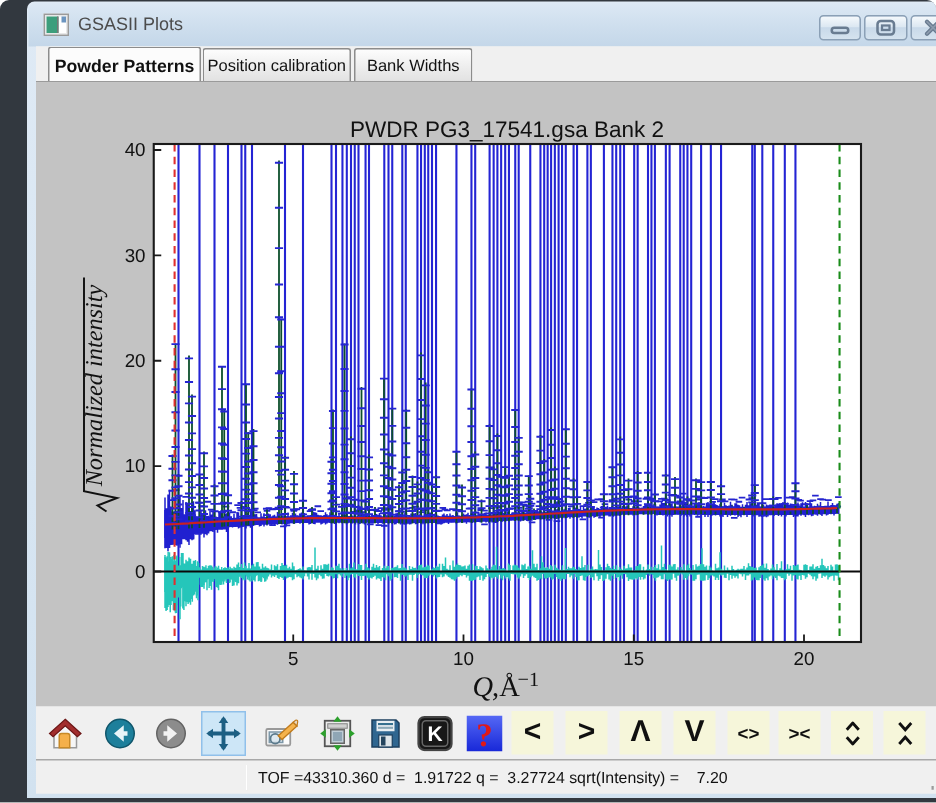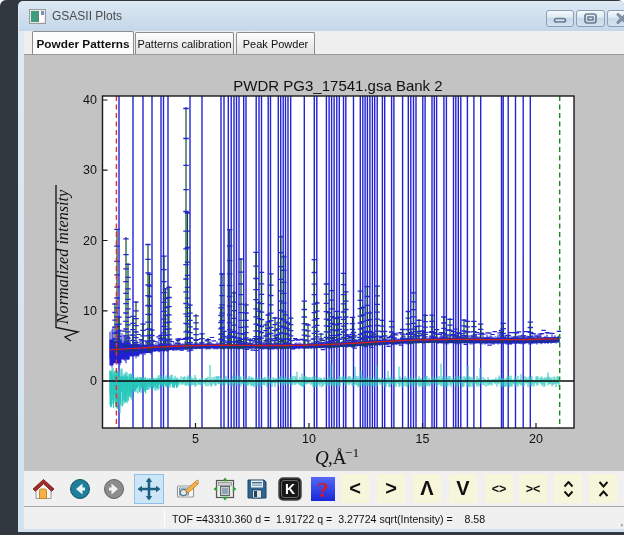--- a/index.html
+++ b/index.html
@@ -75,22 +75,22 @@
     <div class="wbtn" id="bcls">
           <svg width="28" height="15">
             <path d="M10 3.5 L18 11.5 M18 3.5 L10 11.5" fill="none" stroke="#697c91" stroke-width="2.8" stroke-linecap="round"></path>
             <path d="M10 3.5 L18 11.5 M18 3.5 L10 11.5" fill="none" stroke="#8d9cae" stroke-width="1.1" stroke-linecap="round"></path>
           </svg>
         </div>
   </div>
   <div id="client">
     <div id="tabs">
       <div class="tab sel" style="left:8px;width:102px;">Powder Patterns</div>
-      <div class="tab" style="left:111px;width:99px;">Patterns calibration</div>
-      <div class="tab" style="left:212px;width:79px;">Peak Powder</div>
+      <div class="tab" style="left:111px;width:99px;">Position calibration</div>
+      <div class="tab" style="left:212px;width:79px;">Bank Widths</div>
     </div>
     <div id="tabline"></div>
     <div id="fig">
       <svg width="624" height="480" viewBox="0 0 624 480">
       <rect x="84.5" y="95" width="471.5" height="332" fill="#ffffff"></rect>
 <path d="M101.0 95V427M115.0 95V427M125.0 95V427M134.0 95V427M143.0 95V427M145.5 95V427M150.0 95V427M172.0 95V427M184.0 95V427M203.0 95V427M206.0 95V427M210.3 95V427M213.2 95V427M216.0 95V427M218.5 95V427M221.0 95V427M225.7 95V427M228.0 95V427M238.2 95V427M241.0 95V427M243.5 95V427M250.2 95V427M252.5 95V427M260.3 95V427M262.7 95V427M265.2 95V427M267.5 95V427M270.0 95V427M272.7 95V427M286.3 95V427M296.3 95V427M298.8 95V427M308.4 95V427M311.1 95V427M313.6 95V427M316.1 95V427M318.8 95V427M321.3 95V427M325.5 95V427M327.8 95V427M335.5 95V427M342.3 95V427M344.8 95V427M347.1 95V427M349.4 95V427M351.9 95V427M354.4 95V427M356.7 95V427M359.2 95V427M364.4 95V427M366.7 95V427M373.6 95V427M375.9 95V427M384.6 95V427M390.3 95V427M392.8 95V427M395.5 95V427M398.0 95V427M404.8 95V427M407.1 95V427M414.0 95V427M416.3 95V427M418.6 95V427M425.9 95V427M428.4 95V427M435.5 95V427M437.8 95V427M440.3 95V427M442.8 95V427M449.4 95V427M455.9 95V427M462.7 95V427M483.5 95V427M485.2 95V427M490.2 95V427M497.5 95V427M505.2 95V427M512.3 95V427" stroke="#2424d4" stroke-width="1.4" fill="none"></path>
 <path d="M92.0 330.7V357.6M93.0 337.9V360.3M94.0 328.6V366.5M95.0 325.5V358.3M96.0 336.7V356.4M97.0 340.2V362.0M98.0 343.5V358.3M99.0 332.6V362.4M100.0 340.0V362.9M101.0 329.7V355.8M102.0 329.7V364.1M103.0 337.7V357.5M104.0 332.3V356.9M105.0 343.6V354.6M106.0 333.7V359.2M107.0 334.1V360.2M108.0 337.6V362.4M109.0 339.6V358.5M110.0 333.7V359.1M111.0 333.2V358.6M112.0 339.1V352.1M113.0 343.4V353.6M114.0 344.7V353.2M115.0 344.4V353.4M116.0 339.5V353.9M117.0 341.8V352.8M118.0 342.7V357.4M119.0 339.2V355.2M120.0 343.5V355.9M121.0 343.5V353.7M122.0 339.2V353.1M123.0 342.0V353.2M124.0 340.1V353.6M125.0 344.0V350.2M126.0 343.4V351.2M127.0 344.0V354.1M128.0 339.6V351.3M129.0 341.0V351.6M130.0 339.3V351.8M131.0 343.4V350.8M132.0 341.5V350.8M133.0 341.2V353.6M134.0 342.4V350.5M135.0 340.7V350.4M136.0 345.0V348.9M137.0 344.8V350.7M138.0 341.5V350.0M139.0 344.9V349.8M140.0 340.4V350.2M141.0 340.5V351.3M142.0 345.0V350.8M143.0 341.8V350.1M144.0 343.7V350.4M145.0 344.4V349.7M146.0 342.7V351.3M147.0 340.7V349.0M148.0 342.4V348.7M149.0 340.4V350.9M150.0 343.3V350.1M151.0 341.7V348.5M152.0 341.8V349.1M153.0 341.7V349.0M154.0 344.8V348.4M155.0 344.6V350.0M156.0 341.2V349.7M157.0 343.4V347.5M158.0 341.1V350.0M159.0 344.2V348.7M160.0 344.2V349.4M161.0 341.4V347.6M162.0 342.5V348.7M163.0 343.3V349.6M164.0 342.7V347.7M165.0 342.2V349.1M166.0 343.5V347.9M167.0 340.3V348.8M168.0 342.5V348.4M169.0 343.7V347.6M170.0 342.8V348.6M171.0 343.2V347.5M172.0 343.8V348.6M173.0 343.2V349.4M174.0 340.6V347.0M175.0 343.4V348.2M176.0 343.4V346.9M177.0 340.9V347.9M178.0 342.5V348.4M179.0 341.3V347.0M180.0 343.7V347.5M181.0 342.6V347.6M182.0 341.5V348.1M183.0 340.6V346.7M184.0 342.6V347.2M185.0 341.0V347.0M186.0 343.3V347.4M187.0 342.5V347.0M188.0 343.1V348.6M189.0 342.4V348.4M190.0 342.0V346.4M191.0 340.4V348.3M192.0 340.5V348.5M193.0 340.9V346.7M194.0 342.2V346.8M195.0 342.5V346.4M196.0 342.5V348.6M197.0 342.9V348.1M198.0 342.3V347.3M199.0 340.5V348.6M200.0 341.9V348.0M201.0 343.3V346.9M202.0 340.5V347.6M203.0 341.9V348.0M204.0 343.6V347.6M205.0 342.1V348.3M206.0 343.3V348.5M207.0 343.5V346.7M208.0 341.7V347.8M209.0 343.0V346.5M210.0 340.7V346.8M211.0 341.8V347.7M212.0 342.4V347.6M213.0 342.0V348.5M214.0 343.1V347.9M215.0 343.0V347.2M216.0 341.5V347.0M217.0 342.7V348.0M218.0 343.6V347.3M219.0 340.4V348.6M220.0 343.6V346.8M221.0 342.9V348.5M222.0 340.8V348.4M223.0 342.6V346.6M224.0 341.0V348.0M225.0 341.8V348.7M226.0 341.6V346.3M227.0 341.1V347.0M228.0 341.6V348.6M229.0 343.4V346.6M230.0 343.5V347.6M231.0 343.0V347.8M232.0 341.4V346.8M233.0 341.7V347.0M234.0 342.2V348.5M235.0 341.0V346.6M236.0 342.5V347.0M237.0 344.0V348.2M238.0 341.8V347.0M239.0 341.4V347.7M240.0 342.5V346.4M241.0 343.7V348.5M242.0 340.9V347.7M243.0 341.1V347.8M244.0 343.5V346.7M245.0 342.9V348.6M246.0 341.2V348.5M247.0 340.9V346.9M248.0 343.2V346.7M249.0 341.3V348.6M250.0 342.6V347.9M251.0 343.5V348.7M252.0 341.0V348.8M253.0 341.2V348.6M254.0 344.0V348.2M255.0 342.9V348.7M256.0 341.3V348.5M257.0 341.2V347.1M258.0 341.3V346.7M259.0 341.0V348.5M260.0 343.3V348.4M261.0 342.4V347.2M262.0 341.3V347.0M263.0 344.0V346.9M264.0 342.9V348.5M265.0 340.7V347.1M266.0 341.8V347.4M267.0 340.6V347.7M268.0 340.7V346.7M269.0 340.6V346.8M270.0 340.7V347.0M271.0 343.6V347.4M272.0 341.4V347.1M273.0 341.9V347.6M274.0 342.6V347.7M275.0 343.1V348.1M276.0 343.9V348.6M277.0 342.0V348.1M278.0 341.3V347.9M279.0 342.6V346.5M280.0 341.6V347.1M281.0 342.8V348.3M282.0 341.3V347.0M283.0 342.7V347.2M284.0 342.4V346.9M285.0 343.3V347.2M286.0 340.5V347.8M287.0 340.6V347.6M288.0 342.7V347.4M289.0 343.7V346.8M290.0 342.2V347.5M291.0 341.4V347.2M292.0 342.1V346.5M293.0 341.9V348.2M294.0 340.8V346.4M295.0 343.2V347.2M296.0 341.3V346.7M297.0 340.6V347.7M298.0 341.1V346.4M299.0 342.7V345.9M300.0 342.5V346.9M301.0 340.4V345.9M302.0 341.9V347.2M303.0 342.6V347.3M304.0 341.5V346.2M305.0 340.9V345.6M306.0 340.6V347.4M307.0 342.8V346.5M308.0 342.5V347.8M309.0 341.2V345.6M310.0 342.1V347.4M311.0 341.4V347.3M312.0 340.6V347.7M313.0 340.8V347.6M314.0 339.7V346.7M315.0 340.3V346.4M316.0 339.9V346.5M317.0 339.6V346.9M318.0 341.0V345.7M319.0 341.7V346.5M320.0 339.9V346.2M321.0 340.3V345.6M322.0 342.2V345.5M323.0 341.5V345.6M324.0 340.5V345.1M325.0 341.5V346.4M326.0 339.8V344.8M327.0 340.8V345.9M328.0 340.7V345.0M329.0 340.6V346.7M330.0 340.0V346.1M331.0 339.0V346.2M332.0 340.6V344.3M333.0 340.7V346.1M334.0 338.9V346.5M335.0 340.3V346.0M336.0 339.8V345.6M337.0 340.9V344.6M338.0 340.1V344.1M339.0 340.4V345.6M340.0 340.1V344.3M341.0 339.8V344.1M342.0 339.2V343.8M343.0 339.9V345.1M344.0 341.2V345.2M345.0 340.7V344.7M346.0 341.0V344.4M347.0 340.3V344.3M348.0 338.4V344.3M349.0 338.3V345.4M350.0 340.0V343.5M351.0 340.8V344.5M352.0 337.3V344.0M353.0 338.5V345.0M354.0 338.4V344.9M355.0 337.3V343.5M356.0 340.5V343.3M357.0 340.1V344.5M358.0 338.5V343.4M359.0 338.0V344.6M360.0 339.8V344.2M361.0 337.7V343.0M362.0 337.4V344.9M363.0 339.8V342.6M364.0 339.0V344.1M365.0 336.7V343.4M366.0 337.5V342.6M367.0 337.5V343.9M368.0 339.5V344.1M369.0 336.9V343.7M370.0 339.4V344.6M371.0 337.0V343.0M372.0 338.2V343.0M373.0 337.9V342.9M374.0 336.6V344.0M375.0 339.2V344.2M376.0 337.3V343.9M377.0 337.0V342.9M378.0 336.8V344.1M379.0 338.4V343.7M380.0 337.4V342.9M381.0 337.7V343.4M382.0 338.3V343.6M383.0 336.3V341.8M384.0 336.0V342.1M385.0 337.4V342.9M386.0 337.7V341.5M387.0 336.0V341.8M388.0 338.2V343.3M389.0 337.7V343.4M390.0 336.4V341.9M391.0 338.8V343.5M392.0 338.5V342.9M393.0 337.0V343.0M394.0 336.3V342.7M395.0 337.0V343.0M396.0 338.3V341.6M397.0 336.2V341.7M398.0 336.5V342.1M399.0 336.7V342.0M400.0 335.9V341.7M401.0 336.0V341.5M402.0 337.6V341.1M403.0 337.7V341.1M404.0 336.5V342.6M405.0 337.7V341.3M406.0 336.6V342.5M407.0 334.9V342.0M408.0 337.3V340.9M409.0 337.6V341.2M410.0 337.6V340.7M411.0 336.4V341.3M412.0 334.8V341.9M413.0 335.7V340.9M414.0 335.1V341.7M415.0 335.1V341.9M416.0 336.5V341.6M417.0 337.5V340.6M418.0 334.8V341.6M419.0 335.2V341.4M420.0 337.5V342.7M421.0 337.6V341.2M422.0 335.3V341.7M423.0 333.4V341.1M424.0 334.4V342.6M425.0 334.3V341.4M426.0 335.5V342.1M427.0 335.8V343.3M428.0 333.4V341.6M429.0 335.0V342.5M430.0 334.5V343.5M431.0 336.8V341.3M432.0 334.8V341.2M433.0 336.9V340.9M434.0 337.7V342.0M435.0 335.1V341.5M436.0 336.7V342.8M437.0 334.6V342.0M438.0 334.7V343.4M439.0 334.2V342.5M440.0 334.8V343.5M441.0 335.8V342.3M442.0 334.8V343.4M443.0 334.1V340.9M444.0 336.9V341.6M445.0 334.4V342.4M446.0 336.4V341.0M447.0 334.7V342.8M448.0 333.6V342.2M449.0 335.5V340.9M450.0 337.5V342.0M451.0 336.3V341.4M452.0 337.3V343.6M453.0 334.1V342.4M454.0 333.6V343.7M455.0 334.8V341.5M456.0 337.5V343.0M457.0 335.7V342.7M458.0 333.7V341.3M459.0 335.2V342.6M460.0 335.6V341.0M461.0 336.2V341.8M462.0 334.8V343.3M463.0 336.3V342.8M464.0 336.5V343.6M465.0 334.2V342.4M466.0 335.8V341.7M467.0 336.4V343.7M468.0 336.0V342.3M469.0 333.5V342.8M470.0 335.5V342.1M471.0 337.0V341.9M472.0 334.5V342.7M473.0 334.5V341.4M474.0 335.5V343.6M475.0 335.9V342.9M476.0 337.3V343.8M477.0 335.2V341.6M478.0 337.2V342.5M479.0 335.5V341.1M480.0 333.6V343.6M481.0 335.9V341.2M482.0 334.3V342.4M483.0 334.8V342.4M484.0 336.7V343.4M485.0 333.6V341.6M486.0 335.5V342.0M487.0 333.9V342.4M488.0 334.1V343.5M489.0 336.7V343.3M490.0 336.1V343.7M491.0 335.7V343.4M492.0 336.7V341.8M493.0 335.3V343.9M494.0 335.8V341.3M495.0 335.5V341.9M496.0 335.5V342.5M497.0 335.9V341.8M498.0 337.1V343.0M499.0 335.4V341.6M500.0 334.5V341.0M501.0 334.6V343.0M502.0 334.3V342.0M503.0 335.0V343.3M504.0 333.6V342.3M505.0 337.7V342.3M506.0 335.2V343.4M507.0 334.0V342.1M508.0 335.5V342.2M509.0 334.6V342.0M510.0 334.9V341.2M511.0 335.7V343.7M512.0 336.3V342.8M513.0 334.9V343.3M514.0 334.0V343.3M515.0 336.0V341.6M516.0 334.5V342.9M517.0 333.8V340.8M518.0 337.3V342.5M519.0 333.6V343.6M520.0 334.3V341.9M521.0 337.1V342.5M522.0 333.7V341.9M523.0 334.5V343.2M524.0 337.3V342.9M525.0 336.2V341.6M526.0 336.8V342.0M527.0 334.9V342.8M528.0 336.6V340.6M529.0 333.6V342.2M530.0 336.3V343.0M531.0 336.7V341.7M532.0 336.1V341.0M533.0 337.2V342.6M534.0 333.3V342.2M535.0 336.5V341.5M536.0 335.6V341.9M537.0 334.3V341.3M538.0 335.9V342.6M539.0 336.1V341.1M540.0 334.9V340.7M541.0 334.4V341.6" stroke="#1e1ecb" stroke-width="1.0" fill="none"></path>
 <path d="M92.0 339.0V364.5M93.0 338.9V364.4M94.0 338.9V364.4M95.0 338.8V364.3M96.0 340.1V362.3M97.0 340.0V362.2M98.0 340.0V362.2M99.0 339.9V362.1M100.0 339.9V362.1M101.0 339.8V362.0M102.0 339.8V361.9M103.0 339.7V361.9M104.0 341.9V358.5M105.0 341.8V358.5M106.0 341.8V358.4M107.0 341.7V358.4M108.0 341.7V358.3M109.0 341.6V358.2M110.0 341.5V358.2M111.0 341.5V358.1M112.0 343.4V355.1M113.0 343.4V355.0M114.0 343.3V355.0M115.0 343.3V354.9M116.0 343.2V354.9M117.0 343.2V354.8M118.0 343.1V354.7M119.0 343.0V354.7M120.0 343.0V354.6M121.0 342.9V354.6M122.0 344.2V352.5M123.0 344.1V352.5M124.0 344.1V352.4M125.0 344.0V352.3M126.0 344.0V352.3M127.0 343.9V352.2M128.0 343.9V352.2M129.0 343.8V352.1M130.0 343.8V352.1M131.0 343.7V352.0M132.0 343.6V352.0M133.0 343.6V351.9M134.0 343.5V351.8M135.0 344.4V350.5M136.0 344.3V350.4M137.0 344.3V350.4M138.0 344.2V350.3M139.0 344.2V350.3M140.0 344.1V350.2M141.0 344.1V350.2M142.0 344.0V350.1M143.0 344.0V350.1M144.0 343.9V350.0M145.0 343.9V350.0M146.0 343.8V349.9M147.0 343.8V349.9M148.0 343.7V349.8M149.0 343.7V349.8M150.0 343.6V349.7M151.0 343.6V349.7M152.0 343.9V349.0M153.0 343.9V349.0M154.0 343.8V349.0M155.0 343.8V348.9M156.0 343.8V348.9M157.0 343.7V348.8M158.0 343.7V348.8M159.0 343.6V348.7M160.0 343.6V348.7M161.0 343.6V348.7M162.0 343.5V348.6M163.0 343.5V348.6M164.0 343.5V348.6M165.0 343.4V348.5M166.0 343.4V348.5M167.0 343.4V348.5M168.0 343.3V348.4M169.0 343.3V348.4M170.0 343.3V348.4M171.0 343.2V348.3M172.0 343.2V348.3M173.0 343.2V348.3M174.0 343.2V348.3M175.0 343.4V347.8M176.0 343.4V347.8M177.0 343.4V347.8M178.0 343.3V347.8M179.0 343.3V347.8M180.0 343.3V347.7M181.0 343.3V347.7M182.0 343.3V347.7M183.0 343.2V347.7M184.0 343.2V347.7M185.0 343.2V347.6M186.0 343.2V347.6M187.0 343.2V347.6M188.0 343.2V347.6M189.0 343.1V347.6M190.0 343.1V347.6M191.0 343.1V347.6M192.0 343.1V347.5M193.0 343.1V347.5M194.0 343.1V347.5M195.0 343.1V347.5M196.0 343.1V347.5M197.0 343.1V347.5M198.0 343.1V347.5M199.0 343.1V347.5M200.0 343.0V347.5M201.0 343.0V347.5M202.0 343.0V347.5M203.0 343.0V347.5M204.0 343.0V347.5M205.0 343.0V347.5M206.0 343.0V347.5M207.0 343.0V347.5M208.0 343.0V347.5M209.0 343.0V347.5M210.0 343.0V347.5M211.0 343.0V347.5M212.0 343.0V347.5M213.0 343.0V347.5M214.0 343.0V347.5M215.0 343.0V347.5M216.0 343.0V347.5M217.0 343.1V347.5M218.0 343.1V347.5M219.0 343.1V347.5M220.0 343.1V347.5M221.0 343.1V347.5M222.0 343.1V347.5M223.0 343.1V347.5M224.0 343.1V347.5M225.0 343.1V347.5M226.0 343.1V347.5M227.0 343.1V347.5M228.0 343.1V347.6M229.0 343.1V347.6M230.0 343.1V347.6M231.0 343.1V347.6M232.0 343.1V347.6M233.0 343.2V347.6M234.0 343.2V347.6M235.0 343.2V347.6M236.0 343.2V347.6M237.0 343.2V347.6M238.0 343.2V347.6M239.0 343.2V347.6M240.0 343.2V347.6M241.0 343.2V347.6M242.0 343.2V347.6M243.0 343.2V347.7M244.0 343.2V347.7M245.0 343.2V347.7M246.0 343.2V347.7M247.0 343.2V347.7M248.0 343.2V347.7M249.0 343.2V347.7M250.0 343.3V347.7M251.0 343.3V347.7M252.0 343.3V347.7M253.0 343.3V347.7M254.0 343.3V347.7M255.0 343.3V347.7M256.0 343.3V347.7M257.0 343.3V347.7M258.0 343.3V347.7M259.0 343.3V347.7M260.0 343.3V347.7M261.0 343.3V347.7M262.0 343.3V347.7M263.0 343.3V347.7M264.0 343.3V347.7M265.0 343.2V347.7M266.0 343.2V347.7M267.0 343.2V347.7M268.0 343.2V347.7M269.0 343.2V347.7M270.0 343.2V347.6M271.0 343.2V347.6M272.0 343.2V347.6M273.0 343.2V347.6M274.0 343.2V347.6M275.0 343.2V347.6M276.0 343.2V347.6M277.0 343.1V347.6M278.0 343.1V347.6M279.0 343.1V347.5M280.0 343.1V347.5M281.0 343.1V347.5M282.0 343.1V347.5M283.0 343.0V347.5M284.0 343.0V347.5M285.0 343.0V347.4M286.0 343.0V347.4M287.0 343.0V347.4M288.0 342.9V347.4M289.0 342.9V347.3M290.0 342.9V347.3M291.0 342.9V347.3M292.0 342.8V347.3M293.0 342.8V347.2M294.0 342.8V347.2M295.0 342.8V347.2M296.0 342.7V347.2M297.0 342.7V347.1M298.0 342.7V347.1M299.0 342.6V347.1M300.0 342.6V347.0M301.0 342.6V347.0M302.0 342.5V347.0M303.0 342.5V346.9M304.0 342.5V346.9M305.0 342.4V346.9M306.0 342.4V346.8M307.0 342.3V346.8M308.0 342.3V346.7M309.0 342.3V346.7M310.0 342.2V346.7M311.0 342.2V346.6M312.0 342.1V346.6M313.0 342.1V346.5M314.0 342.0V346.5M315.0 342.0V346.4M316.0 342.0V346.4M317.0 341.9V346.3M318.0 341.9V346.3M319.0 341.8V346.3M320.0 341.8V346.2M321.0 341.7V346.2M322.0 341.7V346.1M323.0 341.6V346.1M324.0 341.6V346.0M325.0 341.5V346.0M326.0 341.5V345.9M327.0 341.4V345.8M328.0 341.4V345.8M329.0 341.3V345.7M330.0 341.3V345.7M331.0 341.2V345.6M332.0 341.1V345.6M333.0 341.1V345.5M334.0 341.0V345.5M335.0 341.0V345.4M336.0 340.9V345.4M337.0 340.9V345.3M338.0 340.8V345.2M339.0 340.8V345.2M340.0 340.7V345.1M341.0 340.6V345.1M342.0 340.6V345.0M343.0 340.5V345.0M344.0 340.5V344.9M345.0 340.4V344.8M346.0 340.4V344.8M347.0 340.3V344.7M348.0 340.2V344.7M349.0 340.2V344.6M350.0 340.1V344.6M351.0 340.1V344.5M352.0 340.0V344.4M353.0 339.9V344.4M354.0 339.9V344.3M355.0 339.8V344.3M356.0 339.8V344.2M357.0 339.7V344.2M358.0 339.7V344.1M359.0 339.6V344.0M360.0 339.6V344.0M361.0 339.5V343.9M362.0 339.4V343.9M363.0 339.4V343.8M364.0 339.3V343.8M365.0 339.3V343.7M366.0 339.2V343.7M367.0 339.2V343.6M368.0 339.1V343.5M369.0 339.1V343.5M370.0 339.0V343.4M371.0 339.0V343.4M372.0 338.9V343.3M373.0 338.8V343.3M374.0 338.8V343.2M375.0 338.7V343.2M376.0 338.7V343.1M377.0 338.6V343.1M378.0 338.6V343.0M379.0 338.6V343.0M380.0 338.5V342.9M381.0 338.5V342.9M382.0 338.4V342.8M383.0 338.4V342.8M384.0 338.3V342.8M385.0 338.3V342.7M386.0 338.2V342.7M387.0 338.2V342.6M388.0 338.2V342.6M389.0 338.1V342.5M390.0 338.1V342.5M391.0 338.0V342.5M392.0 338.0V342.4M393.0 338.0V342.4M394.0 337.9V342.4M395.0 337.9V342.3M396.0 337.8V342.3M397.0 337.8V342.2M398.0 337.8V342.2M399.0 337.7V342.2M400.0 337.7V342.2M401.0 337.7V342.1M402.0 337.7V342.1M403.0 337.6V342.1M404.0 337.6V342.0M405.0 337.6V342.0M406.0 337.5V342.0M407.0 337.5V342.0M408.0 337.5V341.9M409.0 337.5V341.9M410.0 337.4V341.9M411.0 337.4V341.9M412.0 337.4V341.8M413.0 337.4V341.8M414.0 337.4V341.8M415.0 337.3V341.8M416.0 337.3V341.8M417.0 337.3V341.7M418.0 337.3V341.7M419.0 337.3V341.7M420.0 336.8V342.4M421.0 336.8V342.3M422.0 336.8V342.3M423.0 336.8V342.3M424.0 336.8V342.3M425.0 336.8V342.3M426.0 336.7V342.3M427.0 336.7V342.3M428.0 336.7V342.3M429.0 336.7V342.3M430.0 336.7V342.3M431.0 336.7V342.3M432.0 336.7V342.2M433.0 336.7V342.2M434.0 336.7V342.2M435.0 336.7V342.2M436.0 336.7V342.2M437.0 336.7V342.2M438.0 336.7V342.2M439.0 336.7V342.2M440.0 336.7V342.2M441.0 336.7V342.2M442.0 336.7V342.2M443.0 336.7V342.2M444.0 336.7V342.2M445.0 336.7V342.2M446.0 336.7V342.2M447.0 336.7V342.2M448.0 336.7V342.2M449.0 336.7V342.2M450.0 336.7V342.3M451.0 336.7V342.3M452.0 336.7V342.3M453.0 336.7V342.3M454.0 336.7V342.3M455.0 336.7V342.3M456.0 336.7V342.3M457.0 336.7V342.3M458.0 336.8V342.3M459.0 336.8V342.3M460.0 336.8V342.3M461.0 336.8V342.3M462.0 336.8V342.3M463.0 336.8V342.3M464.0 336.8V342.3M465.0 336.8V342.3M466.0 336.8V342.4M467.0 336.8V342.4M468.0 336.8V342.4M469.0 336.8V342.4M470.0 336.8V342.4M471.0 336.8V342.4M472.0 336.8V342.4M473.0 336.9V342.4M474.0 336.9V342.4M475.0 336.9V342.4M476.0 336.9V342.4M477.0 336.9V342.4M478.0 336.9V342.4M479.0 336.9V342.4M480.0 336.9V342.4M481.0 336.9V342.4M482.0 336.9V342.4M483.0 336.9V342.4M484.0 336.9V342.5M485.0 336.9V342.5M486.0 336.9V342.5M487.0 336.9V342.5M488.0 336.9V342.5M489.0 336.9V342.5M490.0 336.9V342.5M491.0 336.9V342.5M492.0 336.9V342.5M493.0 336.9V342.5M494.0 336.9V342.5M495.0 336.9V342.5M496.0 336.9V342.4M497.0 336.9V342.4M498.0 336.9V342.4M499.0 336.9V342.4M500.0 336.9V342.4M501.0 336.9V342.4M502.0 336.9V342.4M503.0 336.9V342.4M504.0 336.9V342.4M505.0 336.8V342.4M506.0 336.8V342.4M507.0 336.8V342.4M508.0 336.8V342.4M509.0 336.8V342.3M510.0 336.8V342.3M511.0 336.8V342.3M512.0 336.8V342.3M513.0 336.7V342.3M514.0 336.7V342.3M515.0 336.7V342.2M516.0 336.7V342.2M517.0 336.7V342.2M518.0 336.6V342.2M519.0 336.6V342.2M520.0 336.6V342.1M521.0 336.6V342.1M522.0 336.6V342.1M523.0 336.5V342.1M524.0 336.5V342.0M525.0 336.5V342.0M526.0 336.4V342.0M527.0 336.4V342.0M528.0 336.4V341.9M529.0 336.4V341.9M530.0 336.3V341.9M531.0 336.3V341.8M532.0 336.3V341.8M533.0 336.2V341.8M534.0 336.2V341.7M535.0 336.2V341.7M536.0 336.1V341.7M537.0 336.1V341.6M538.0 336.0V341.6M539.0 336.0V341.6M540.0 336.0V341.5M541.0 335.9V341.5" stroke="#2020d0" stroke-width="1.1" fill="none"></path>
 <path d="M97.3 325.7H101.7M103.6 330.2H108.0M112.1 334.1H116.5M112.1 354.9H116.5M114.3 336.4H118.7M118.4 333.5H122.8M120.6 338.7H125.0M130.5 336.8H134.9M134.9 340.5H139.3M138.2 335.8H142.6M139.8 337.6H144.2M142.2 337.0H146.6M145.1 339.9H149.5M147.6 338.8H152.0M150.0 338.1H154.4M151.6 340.6H156.0M157.8 339.6H162.2M159.1 337.8H163.5M161.5 338.5H165.9M161.5 349.1H165.9M163.9 338.2H168.3M165.1 337.4H169.5M168.7 337.2H173.1M168.7 349.9H173.1M171.1 337.4H175.5M171.1 349.2H175.5M175.7 339.5H180.1M177.7 338.5H182.1M186.5 339.8H190.9M188.2 338.5H192.6M191.7 336.5H196.1M193.6 339.8H198.0M202.2 339.4H206.6M213.5 335.4H217.9M216.3 340.3H220.7M218.0 339.3H222.4M219.3 339.3H223.7M221.5 340.5H225.9M226.7 339.0H231.1M226.7 348.5H231.1M231.1 339.5H235.5M232.4 339.8H236.8M232.4 349.1H236.8M233.7 337.7H238.1M236.0 338.9H240.4M236.0 349.5H240.4M238.3 337.7H242.7M239.5 338.8H243.9M246.2 339.7H250.6M247.5 340.2H251.9M252.7 339.7H257.1M254.8 337.6H259.2M257.0 336.7H261.4M261.0 340.4H265.4M262.4 339.1H266.8M268.8 337.6H273.2M272.6 339.5H277.0M272.6 347.9H277.0M275.0 337.6H279.4M276.4 338.7H280.8M278.0 339.2H282.4M281.4 338.4H285.8M285.8 339.0H290.2M292.5 338.1H296.9M300.3 339.0H304.7M302.8 339.4H307.2M302.8 348.6H307.2M307.4 337.8H311.8M312.1 337.4H316.5M313.8 336.5H318.2M321.3 338.0H325.7M326.1 337.5H330.5M328.0 333.9H332.4M330.2 336.3H334.6M332.7 336.9H337.1M332.7 345.6H337.1M334.5 334.8H338.9M334.5 347.2H338.9M339.1 336.4H343.5M342.1 337.7H346.5M345.8 336.8H350.2M345.8 345.6H350.2M348.0 336.7H352.4M349.1 337.0H353.5M351.1 335.3H355.5M351.1 346.4H355.5M352.2 334.0H356.6M353.8 333.2H358.2M360.6 336.6H365.0M368.4 336.4H372.8M368.4 345.3H372.8M372.1 334.2H376.5M375.9 333.8H380.3M378.3 332.0H382.7M380.8 331.7H385.2M380.8 344.1H385.2M383.1 335.1H387.5M387.9 332.5H392.3M391.8 333.2H396.2M397.4 334.7H401.8M399.0 332.1H403.4M402.5 333.1H406.9M405.5 333.3H409.9M410.4 331.5H414.8M412.1 330.9H416.5M413.7 331.5H418.1M419.7 333.3H424.1M420.7 331.6H425.1M422.7 331.5H427.1M426.9 329.1H431.3M428.9 328.9H433.3M433.0 333.3H437.4M435.2 328.1H439.6M438.4 332.3H442.8M445.5 332.0H449.9M445.5 343.5H449.9M449.6 331.0H454.0M454.9 333.6H459.3M456.7 331.7H461.1M461.4 332.0H465.8M463.2 333.2H467.6M467.5 331.9H471.9M469.3 332.1H473.7M469.3 344.2H473.7M472.4 333.5H476.8M474.5 330.7H478.9M479.1 332.0H483.5M481.0 331.1H485.4M490.1 331.7H494.5M490.1 342.7H494.5M491.7 331.7H496.1M496.6 331.8H501.0M498.8 330.9H503.2M505.7 330.7H510.1M507.9 330.5H512.3M512.3 332.3H516.7M513.5 332.8H517.9M519.8 333.1H524.2M521.8 332.6H526.2M523.4 329.4H527.8M526.8 331.7H531.2M528.3 332.1H532.7M532.1 332.4H536.5M538.7 330.4H543.1" stroke="#2525cf" stroke-width="1.2" fill="none"></path>
 <path d="M97.0 302.0V352.0M99.0 228.0V351.9M101.0 315.0V351.8M108.0 236.0V351.4M110.0 262.0V351.2M115.0 315.0V351.0M118.0 300.0V350.8M125.0 322.0V350.4M130.0 243.0V350.1M131.5 272.0V350.0M134.0 328.0V349.9M143.0 333.0V349.4M146.0 255.0V349.3M147.5 287.0V349.2M151.0 285.0V349.0M160.0 338.0V348.7M168.0 106.0V348.4M169.5 212.0V348.3M172.0 303.0V348.3M178.0 313.0V348.1M184.0 332.0V348.0M190.0 337.0V347.9M203.0 305.0V347.8M204.0 272.0V347.8M206.0 330.0V347.8M210.0 335.0V347.8M211.7 228.0V347.8M213.2 330.0V347.8M216.0 290.0V347.8M218.5 332.0V347.8M221.0 336.0V347.9M223.0 257.0V347.9M225.7 332.0V347.9M228.0 302.0V347.9M232.0 337.0V347.9M238.0 251.0V348.0M241.0 300.0V348.0M243.5 271.0V348.0M248.0 322.0V348.0M250.2 312.0V348.0M252.8 272.0V348.0M257.0 316.0V348.0M260.3 320.0V348.0M262.7 234.0V348.0M265.8 254.0V348.0M267.5 312.0V348.0M270.0 322.0V348.0M272.7 316.0V348.0M286.3 300.0V347.8M290.0 322.0V347.7M296.3 258.0V347.5M298.8 300.0V347.4M303.0 332.0V347.3M308.4 282.0V347.1M311.1 310.0V347.0M313.6 288.0V346.8M316.1 316.0V346.7M318.8 310.0V346.6M321.3 316.0V346.5M325.5 272.0V346.3M327.8 290.0V346.2M331.0 335.0V346.0M334.5 316.0V345.8M335.5 330.0V345.7M338.0 338.0V345.6M342.3 289.0V345.4M344.8 305.0V345.2M347.1 330.0V345.1M349.4 284.0V344.9M351.9 310.0V344.8M354.4 330.0V344.7M356.7 335.0V344.5M359.2 285.0V344.4M364.4 318.0V344.1M366.7 330.0V344.0M373.6 320.0V343.6M375.9 332.0V343.5M380.0 340.0V343.3M384.6 328.0V343.1M390.3 310.0V342.8M392.8 330.0V342.7M395.5 290.0V342.7M398.0 325.0V342.6M401.0 318.0V342.5M404.8 330.0V342.4M407.1 313.0V342.3M411.0 340.0V342.2M414.0 314.0V342.1M416.3 332.0V342.1M418.6 328.0V342.1M422.0 340.0V342.0M425.9 315.0V342.0M428.4 332.0V342.0M432.0 317.0V341.9M435.5 330.0V341.9M437.8 334.0V341.9M440.3 330.0V341.9M442.8 332.0V341.9M446.0 318.0V341.9M449.4 320.0V341.9M452.0 340.0V341.9M455.9 320.0V342.0M459.0 340.0V342.0M462.7 322.0V342.0M466.0 338.0V342.0M470.0 336.0V342.1M474.0 338.0V342.1M478.0 337.0V342.1M483.5 328.0V342.1M485.2 322.0V342.1M490.2 334.0V342.1M493.0 338.0V342.1M497.5 330.0V342.1M501.0 338.0V342.1M505.2 334.0V342.1M509.0 340.0V342.0M512.3 321.0V342.0M516.0 337.0V341.9M520.0 335.0V341.8M524.0 338.0V341.7M528.0 336.0V341.6M532.0 338.0V341.5M536.0 337.0V341.4M540.0 336.0V341.2" stroke="#0d4f2c" stroke-width="1.2" fill="none"></path>
@@ -224,21 +224,21 @@
             </div>
             <div class="abtn" style="left:565px">
               <svg width="11" height="16" viewBox="0 0 11 16">
                 <path d="M1.5 1 L5.5 5.5 L9.5 1 M1.5 15 L5.5 10.5 L9.5 15" fill="none" stroke="#101010" stroke-width="1.9"></path>
               </svg>
             </div>
           </div>
     </div>
     <div id="status">
       <div class="sep" style="left:140px;"></div>
-      <div id="stext">TOF =43310.360 d =  1.91722 q =  3.27724 sqrt(Intensity) =    8.58</div>
+      <div id="stext">TOF =43310.360 d =  1.91722 q =  3.27724 sqrt(Intensity) =    7.20</div>
       <svg id="grip" width="12" height="12">
         <g fill="#9a9a9a">
               <rect x="8" y="0" width="2.5" height="2.5"></rect>
               <rect x="8" y="4.5" width="2.5" height="2.5"></rect>
               <rect x="3.5" y="4.5" width="2.5" height="2.5"></rect>
               <rect x="8" y="9" width="2.5" height="2.5"></rect>
               <rect x="3.5" y="9" width="2.5" height="2.5"></rect>
               <rect x="-1" y="9" width="2.5" height="2.5"></rect>
             </g>
       </svg>

